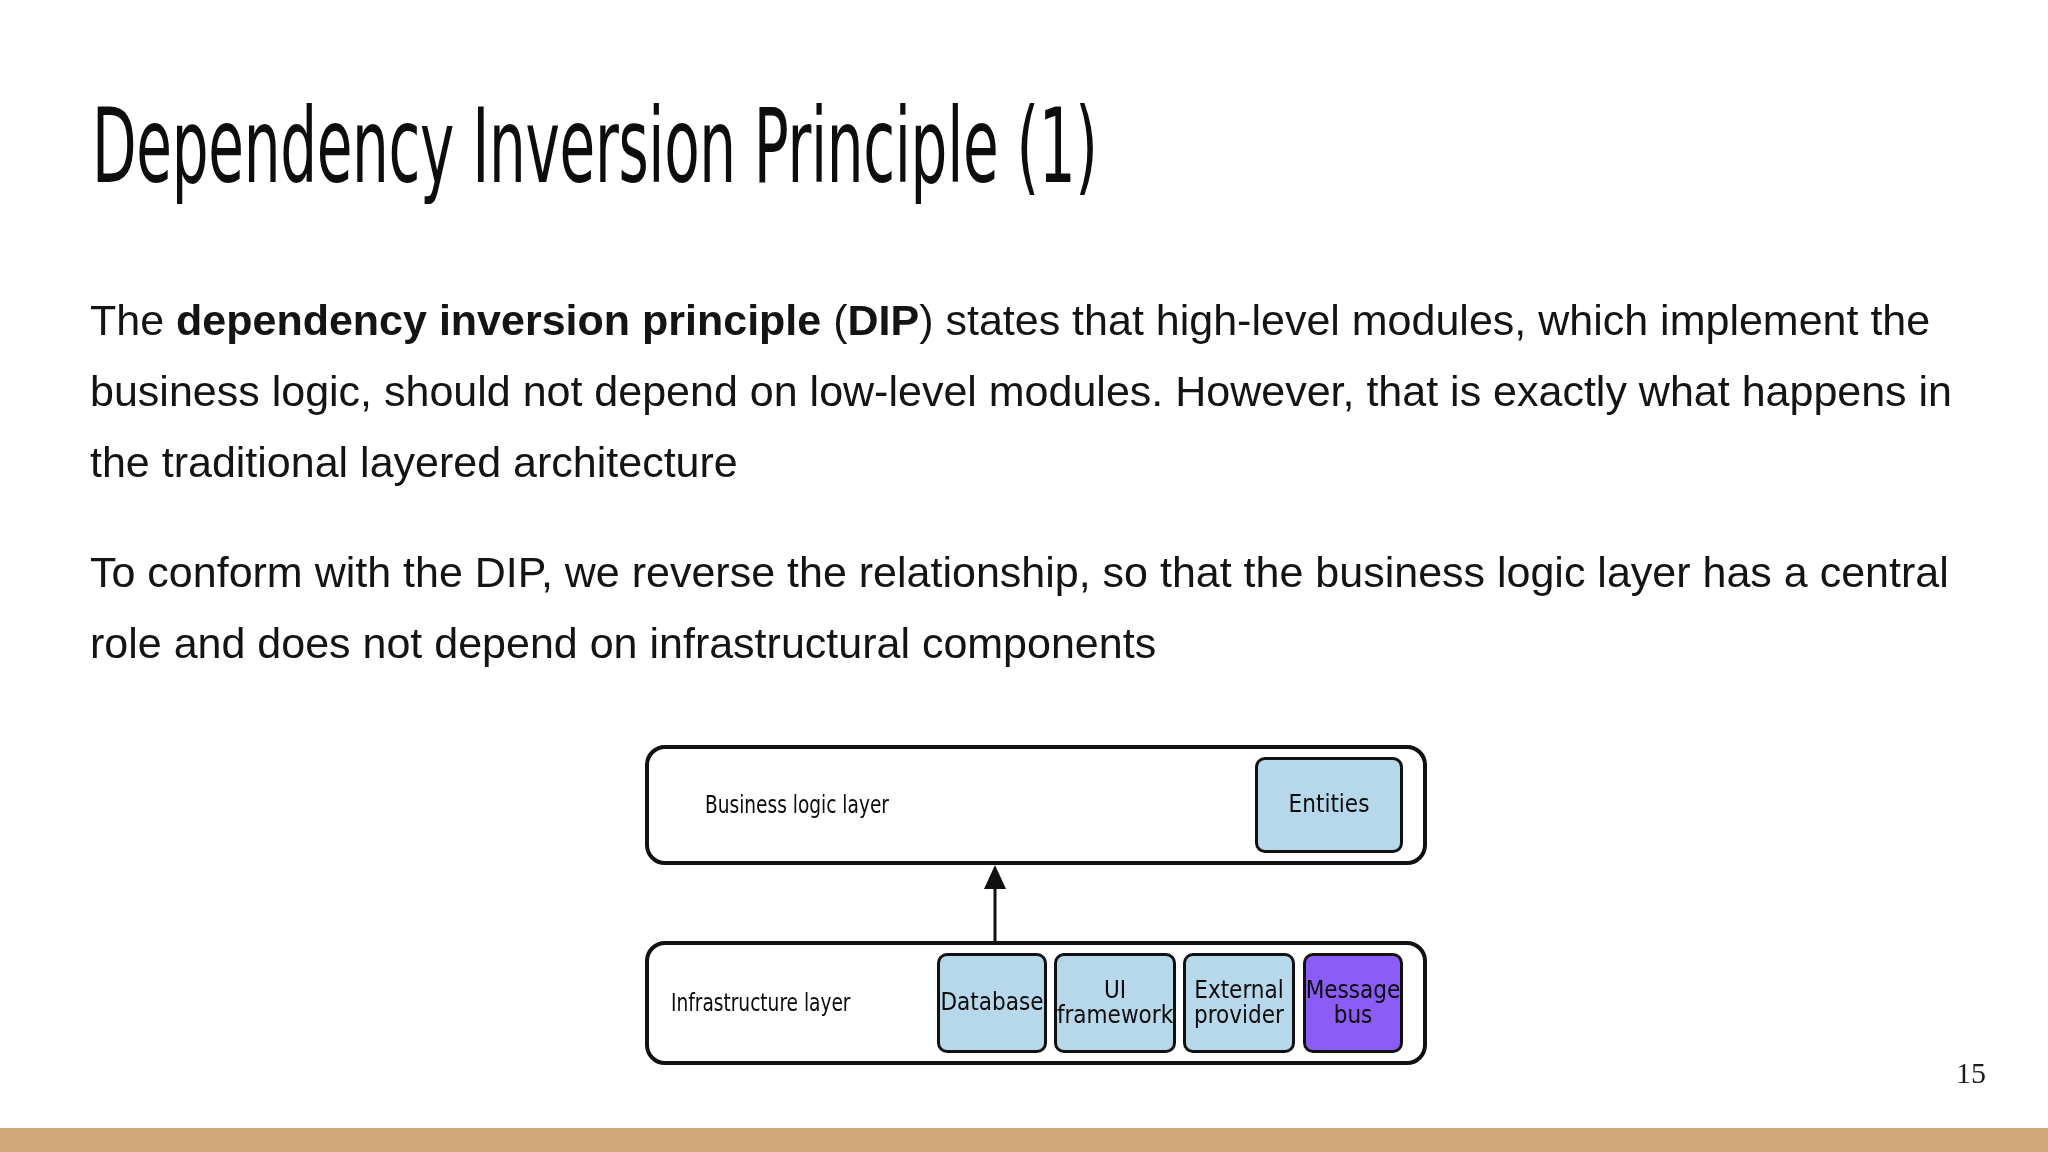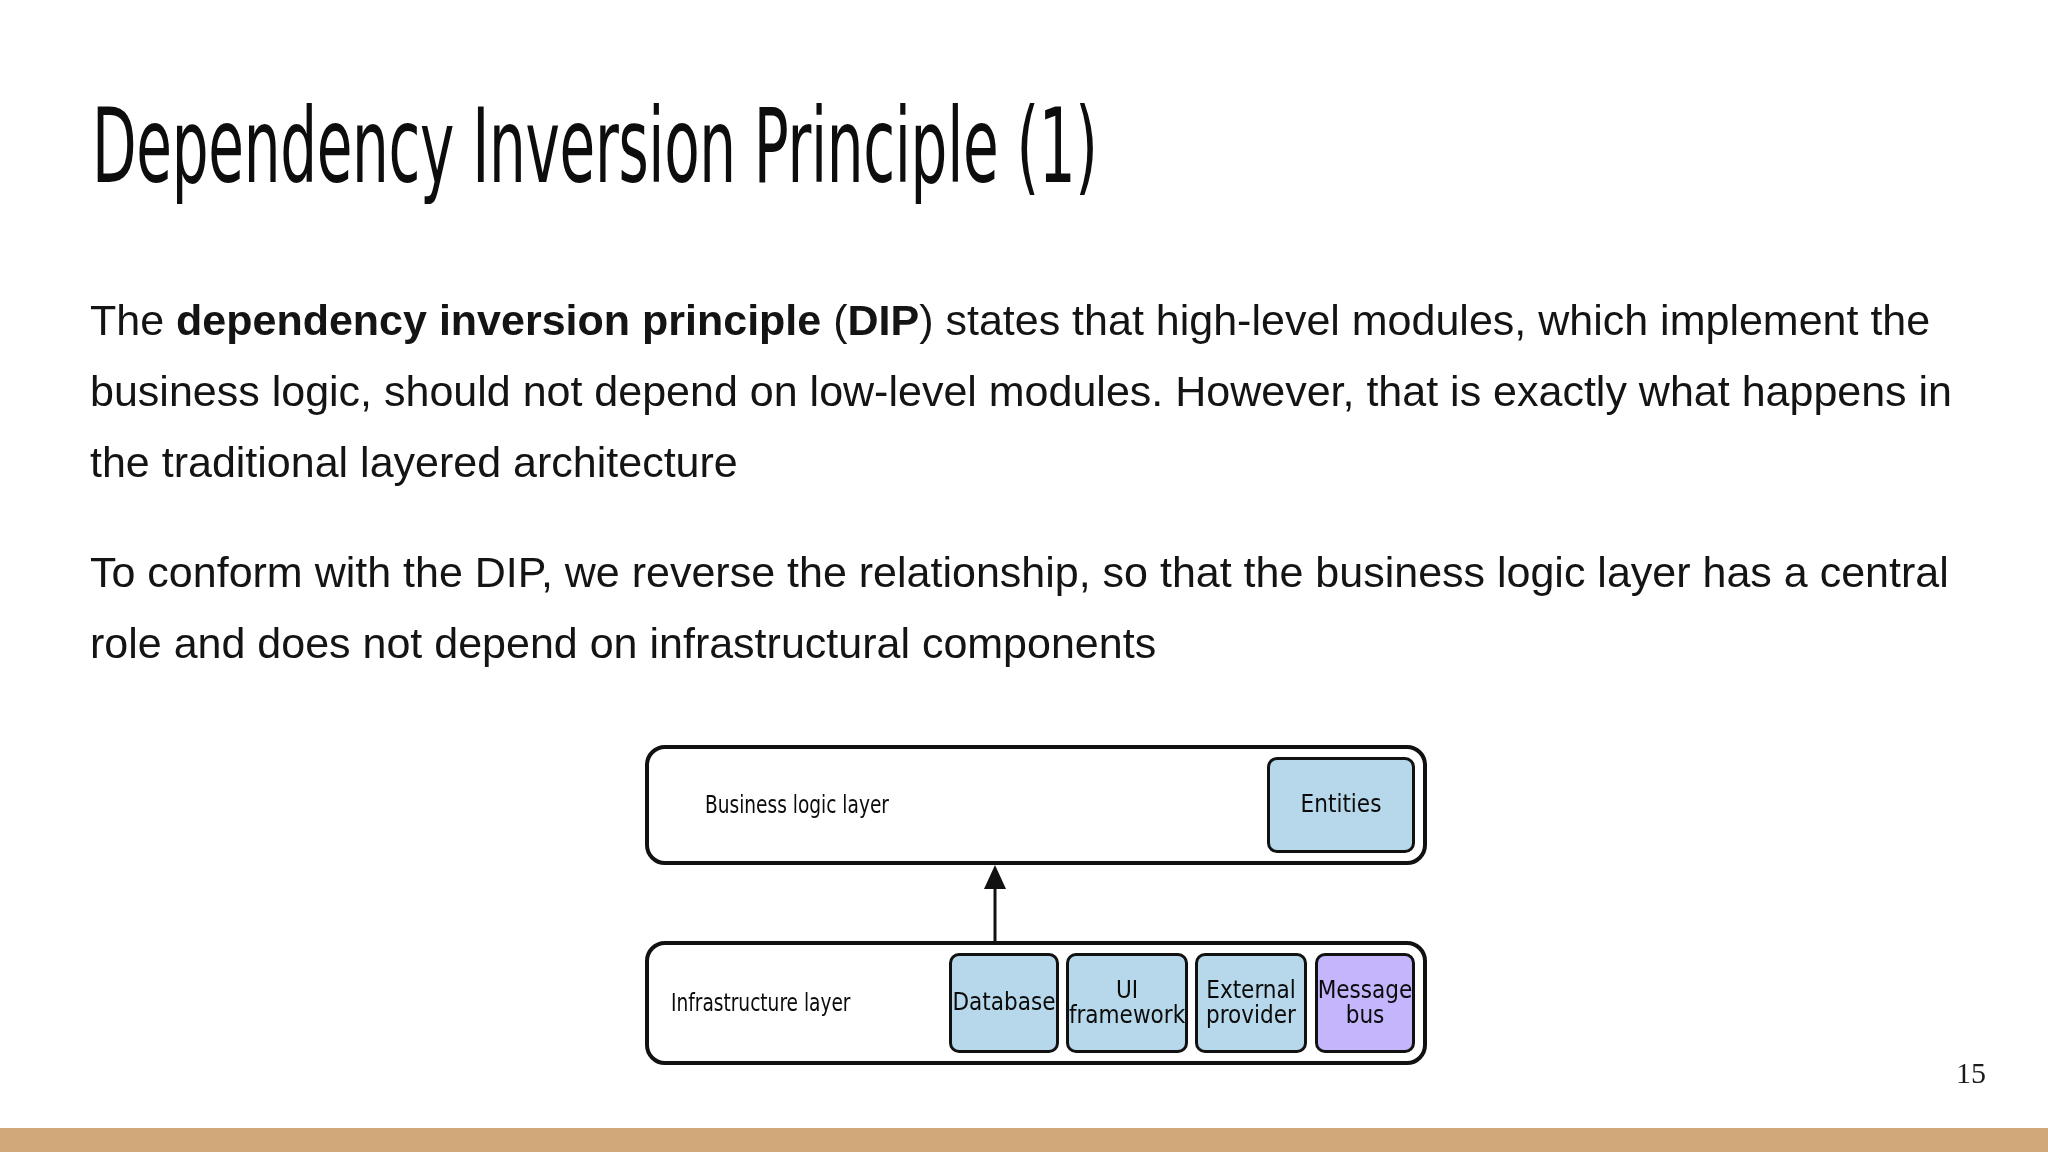--- a/index.html
+++ b/index.html
@@ -83,21 +83,21 @@
     transform:scaleX(0.86);
     transform-origin:left center;
   }
   .layer-business .layer-label { margin-left:24px; }
   .layer-infra .layer-label { margin-left:22px; }
 
   .chips {
     display:flex;
     align-items:center;
     position:absolute;
-    right:8px;
+    right:20px;
     top:50%;
     transform:translateY(-50%);
   }
   .chip {
     background:#b6d8ea;
     border:3.5px solid #111111;
     border-radius:10px;
     display:flex;
     align-items:center;
     justify-content:center;
@@ -178,21 +178,21 @@
     </svg>
 
     <div class="layer layer-infra">
       <span class="layer-label">Infrastructure layer</span>
       <div class="chips">
         <div class="chip c0" style="background: rgb(182, 216, 234); border-color: rgb(17, 17, 17);">Database</div>
         <div class="chip c1" style="background: rgb(182, 216, 234); border-color: rgb(17, 17, 17);">UI
 framework</div>
         <div class="chip c2" style="background: rgb(182, 216, 234); border-color: rgb(17, 17, 17); padding-left: 8px;">External
 provider</div>
-        <div class="chip c3" style="background: #c4b5fd; border-color: rgb(17, 17, 17); margin-left: 8px;">Message
+        <div class="chip c3" style="background: #8b5cf6; border-color: rgb(17, 17, 17); margin-left: 8px;">Message
 bus</div>
       </div>
     </div>
 
   </div>
 
   <div class="page-number">15</div>
 
   <div class="accent-band" style="background: rgb(209, 168, 122);"></div>
 

